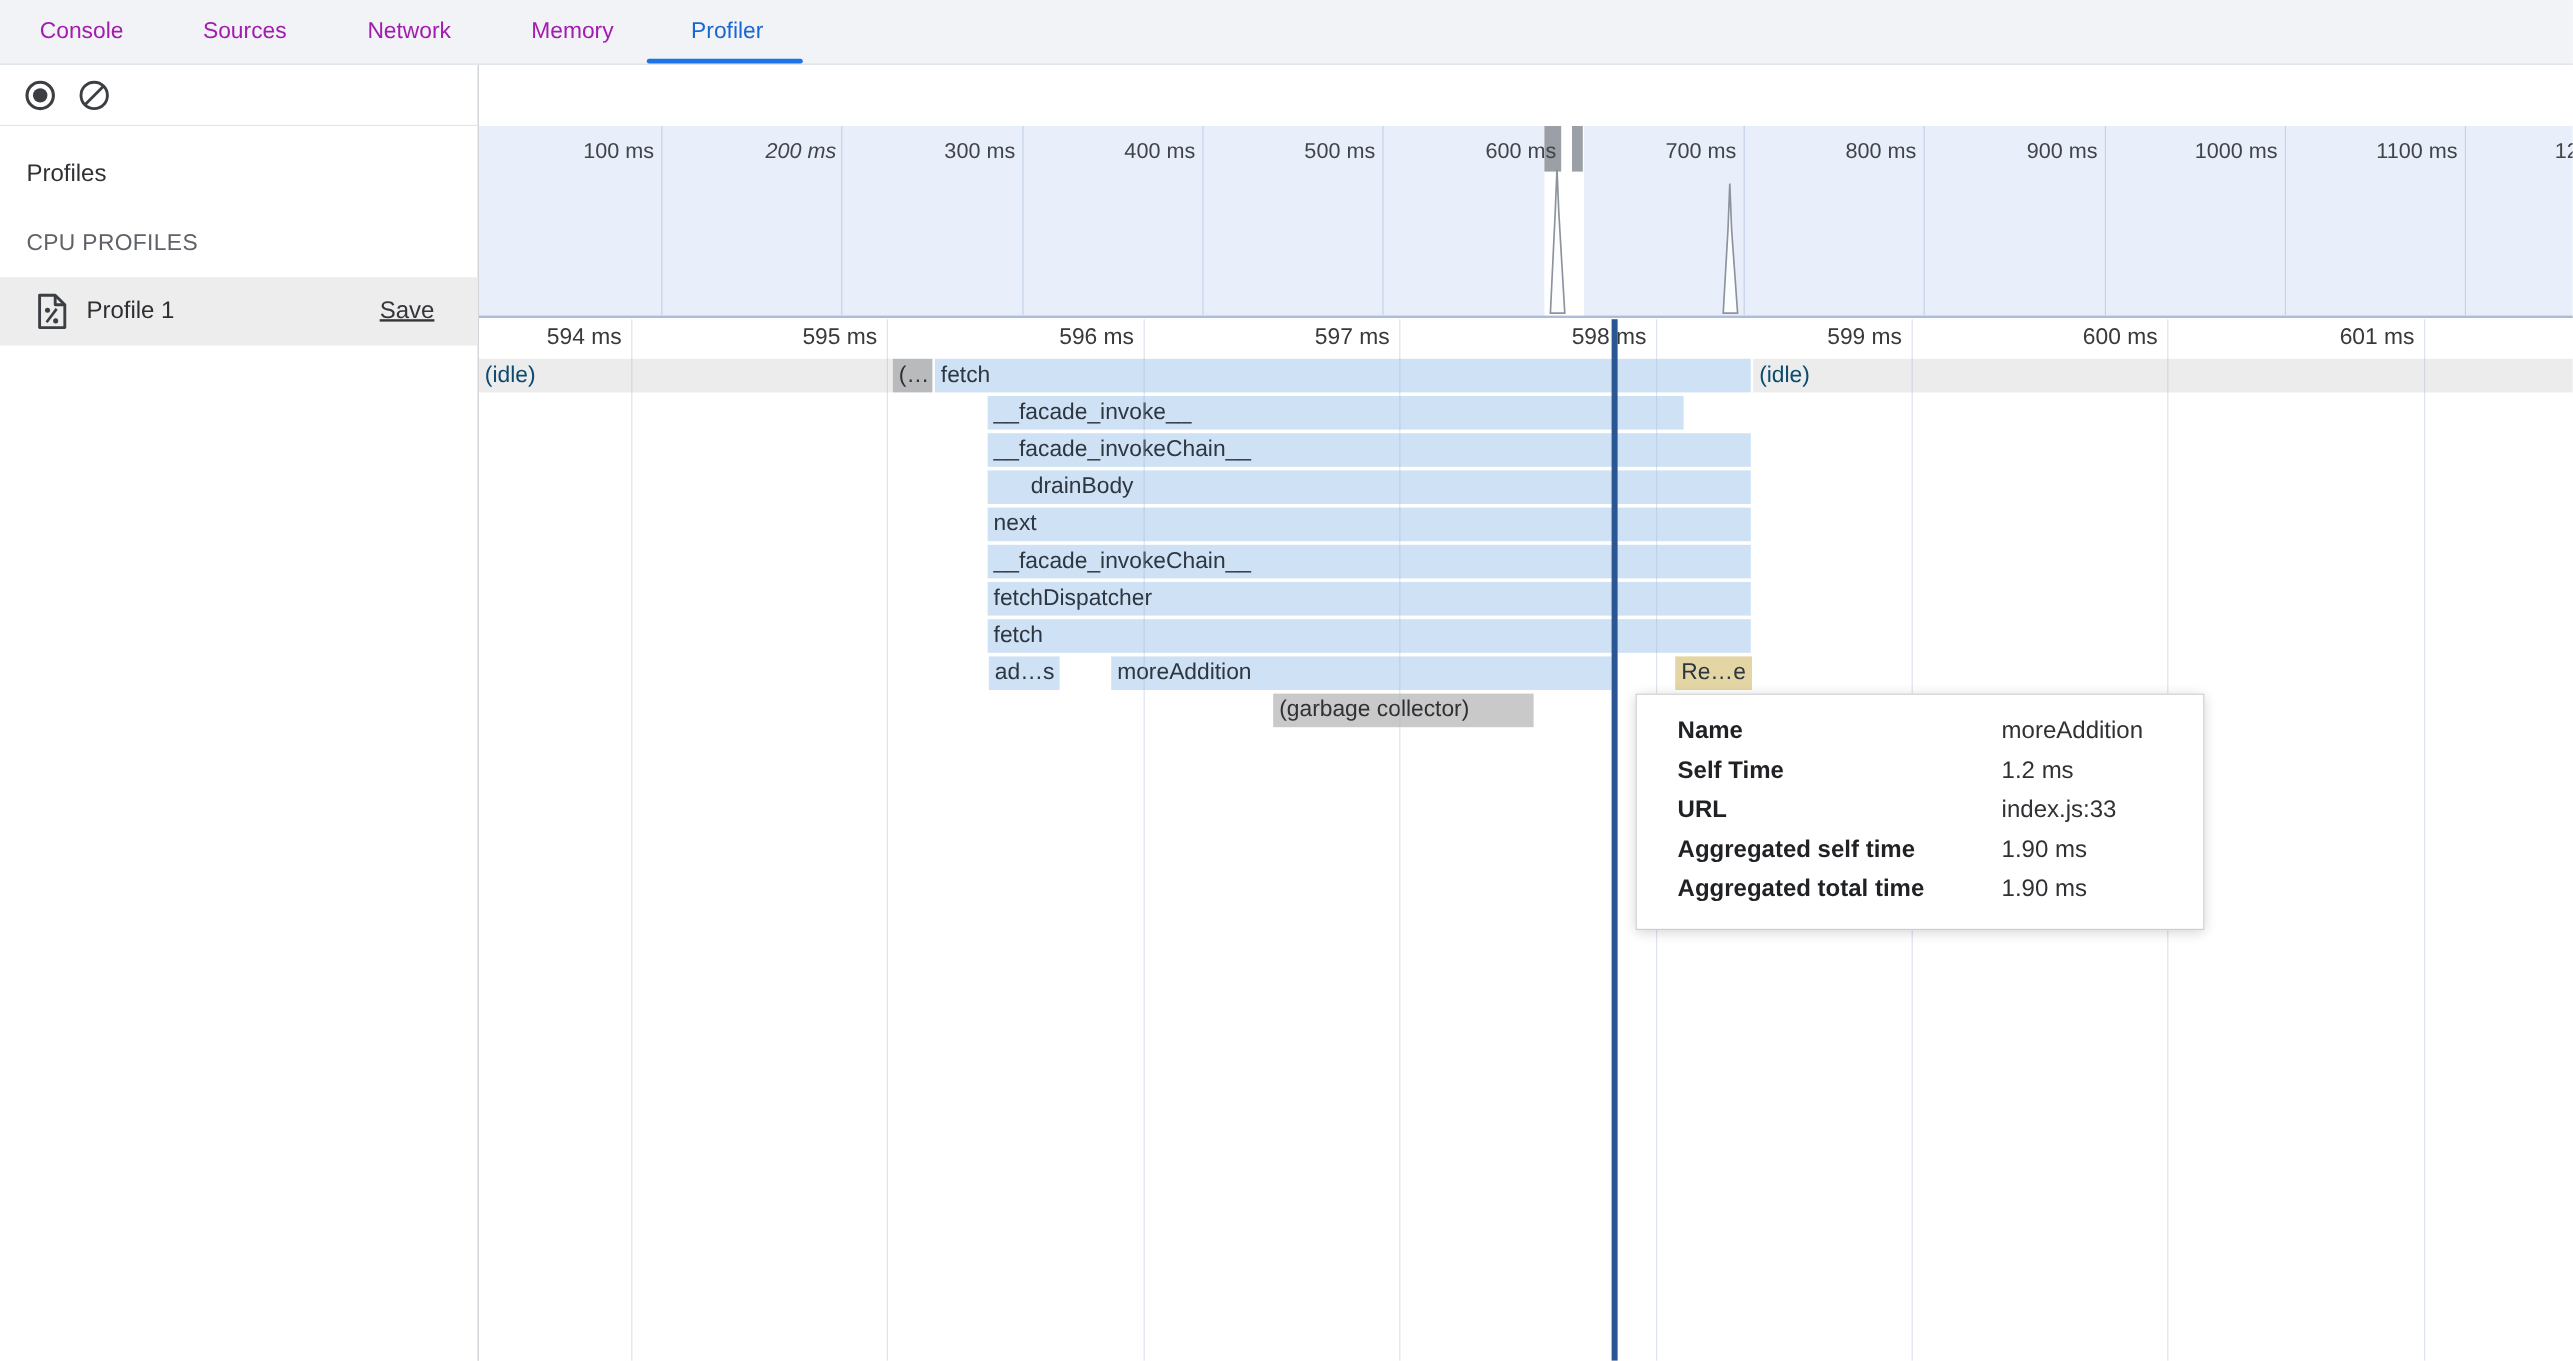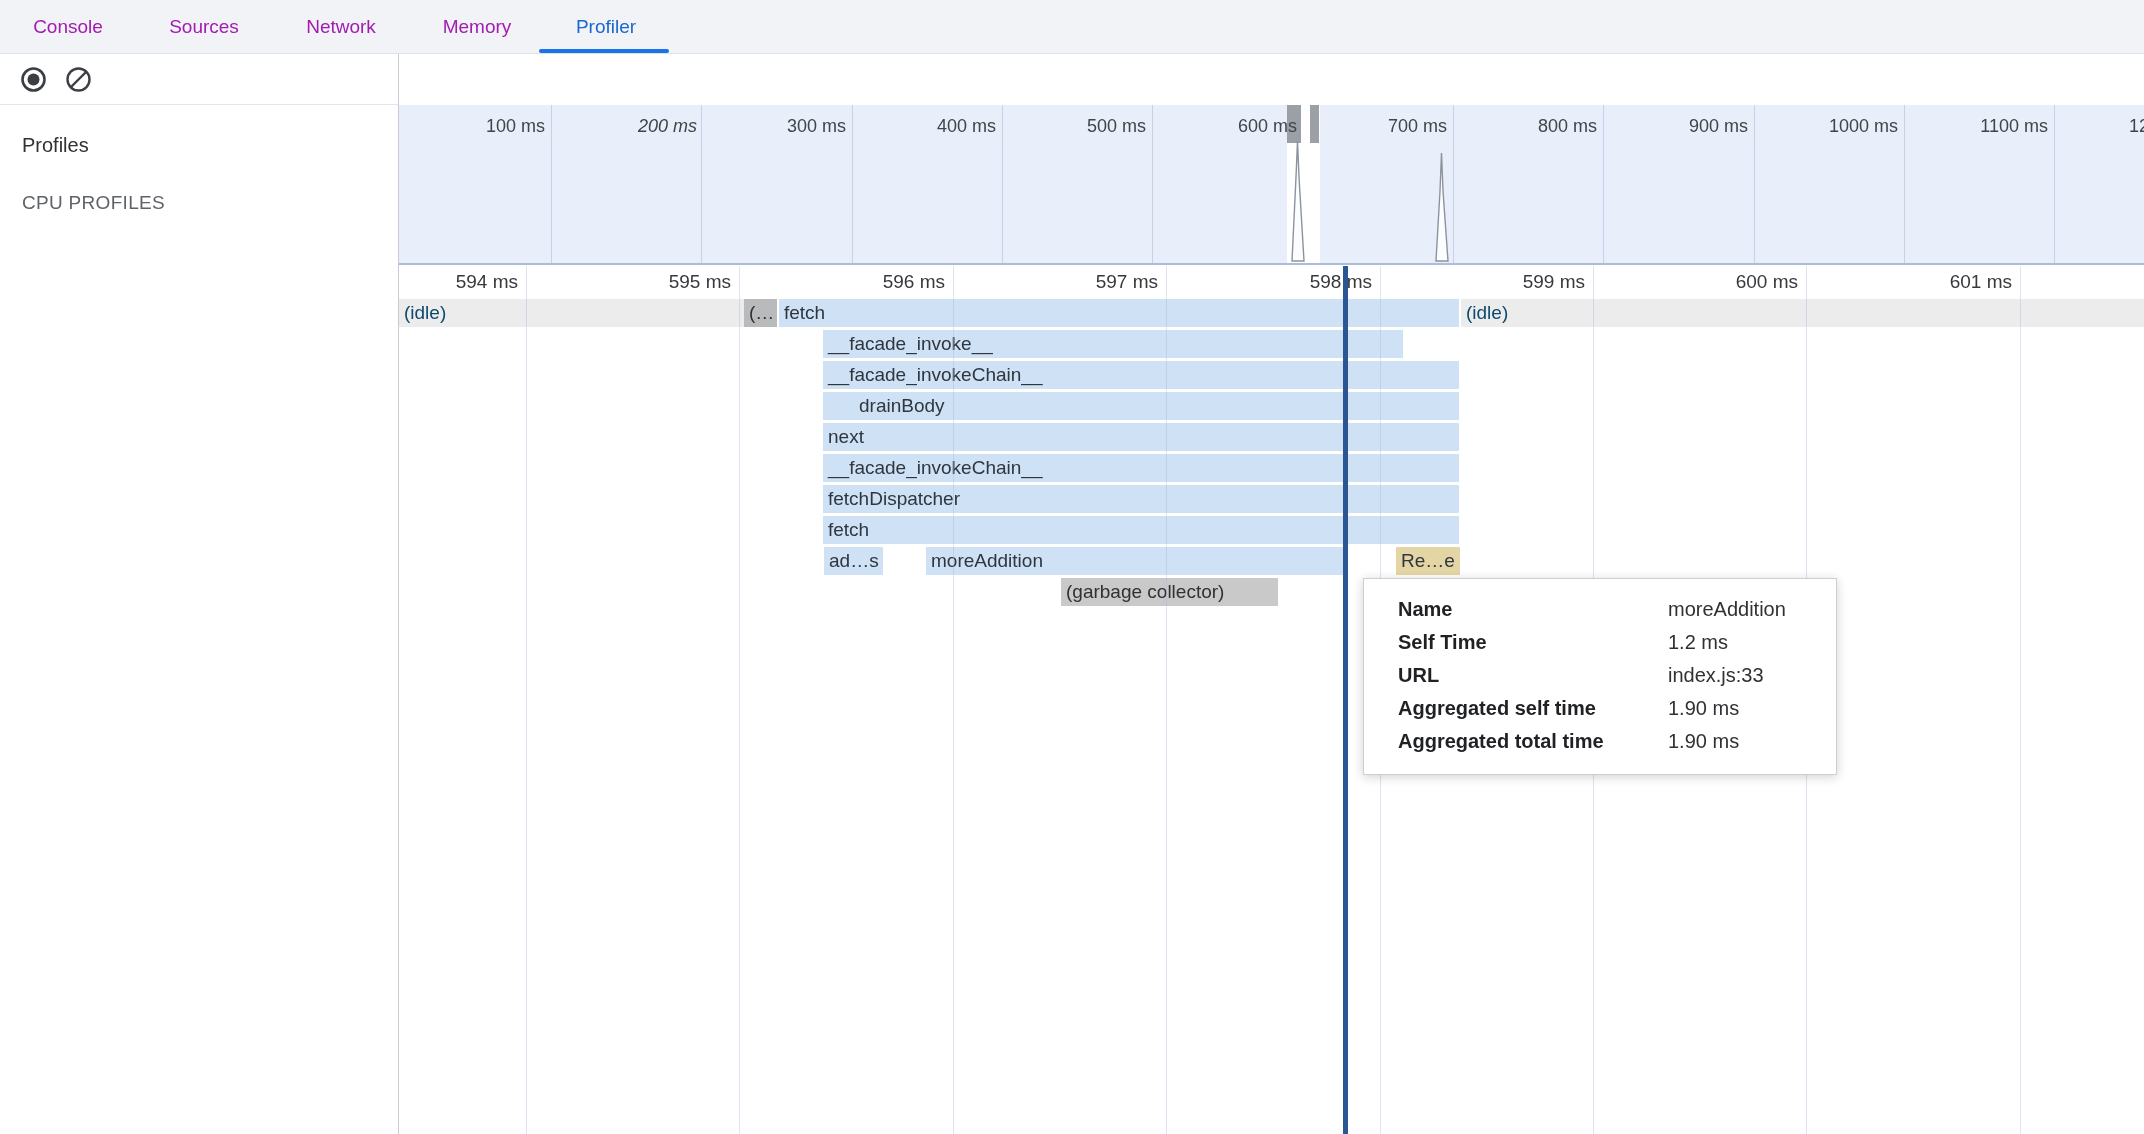--- a/index.html
+++ b/index.html
@@ -84,20 +84,33 @@
     </div>
     <div class="icon-btn" style="left:65px;">
       <svg width="27" height="27" viewBox="0 0 27 27">
         <circle cx="13.5" cy="13.5" r="11" fill="none" stroke="#3b3e43" stroke-width="2.4"></circle>
         <line x1="6" y1="21" x2="21" y2="6" stroke="#3b3e43" stroke-width="2.4"></line>
       </svg>
     </div>
   </div>
   <div class="profiles-heading">Profiles</div>
   <div class="cpu-section">CPU PROFILES</div>
+  <div class="profile-row">
+    <div class="profile-doc-icon">
+      <svg width="27" height="31" viewBox="0 0 27 31">
+        <path d="M3 2 h13 l8 8 v19 h-21 z" fill="none" stroke="#3b3e43" stroke-width="2.4" stroke-linejoin="round"></path>
+        <path d="M16 2 v8 h8" fill="none" stroke="#3b3e43" stroke-width="2.4" stroke-linejoin="round"></path>
+        <circle cx="9.6" cy="14.6" r="2.1" fill="#3b3e43"></circle>
+        <circle cx="16.4" cy="23.4" r="2.1" fill="#3b3e43"></circle>
+        <line x1="17.2" y1="13.4" x2="8.8" y2="24.6" stroke="#3b3e43" stroke-width="2.2"></line>
+      </svg>
+    </div>
+    <div class="profile-name">Profile 1</div>
+    <div class="save-link">Save</div>
+  </div>
 </div>
 
 <div class="main">
 
 
   <div class="overview">
     <div id="ov-grids">
         <div class="ov-grid" style="left: 152px;"></div>
         <div class="ov-grid" style="left: 302px;"></div>
         <div class="ov-grid" style="left: 453px;"></div>

